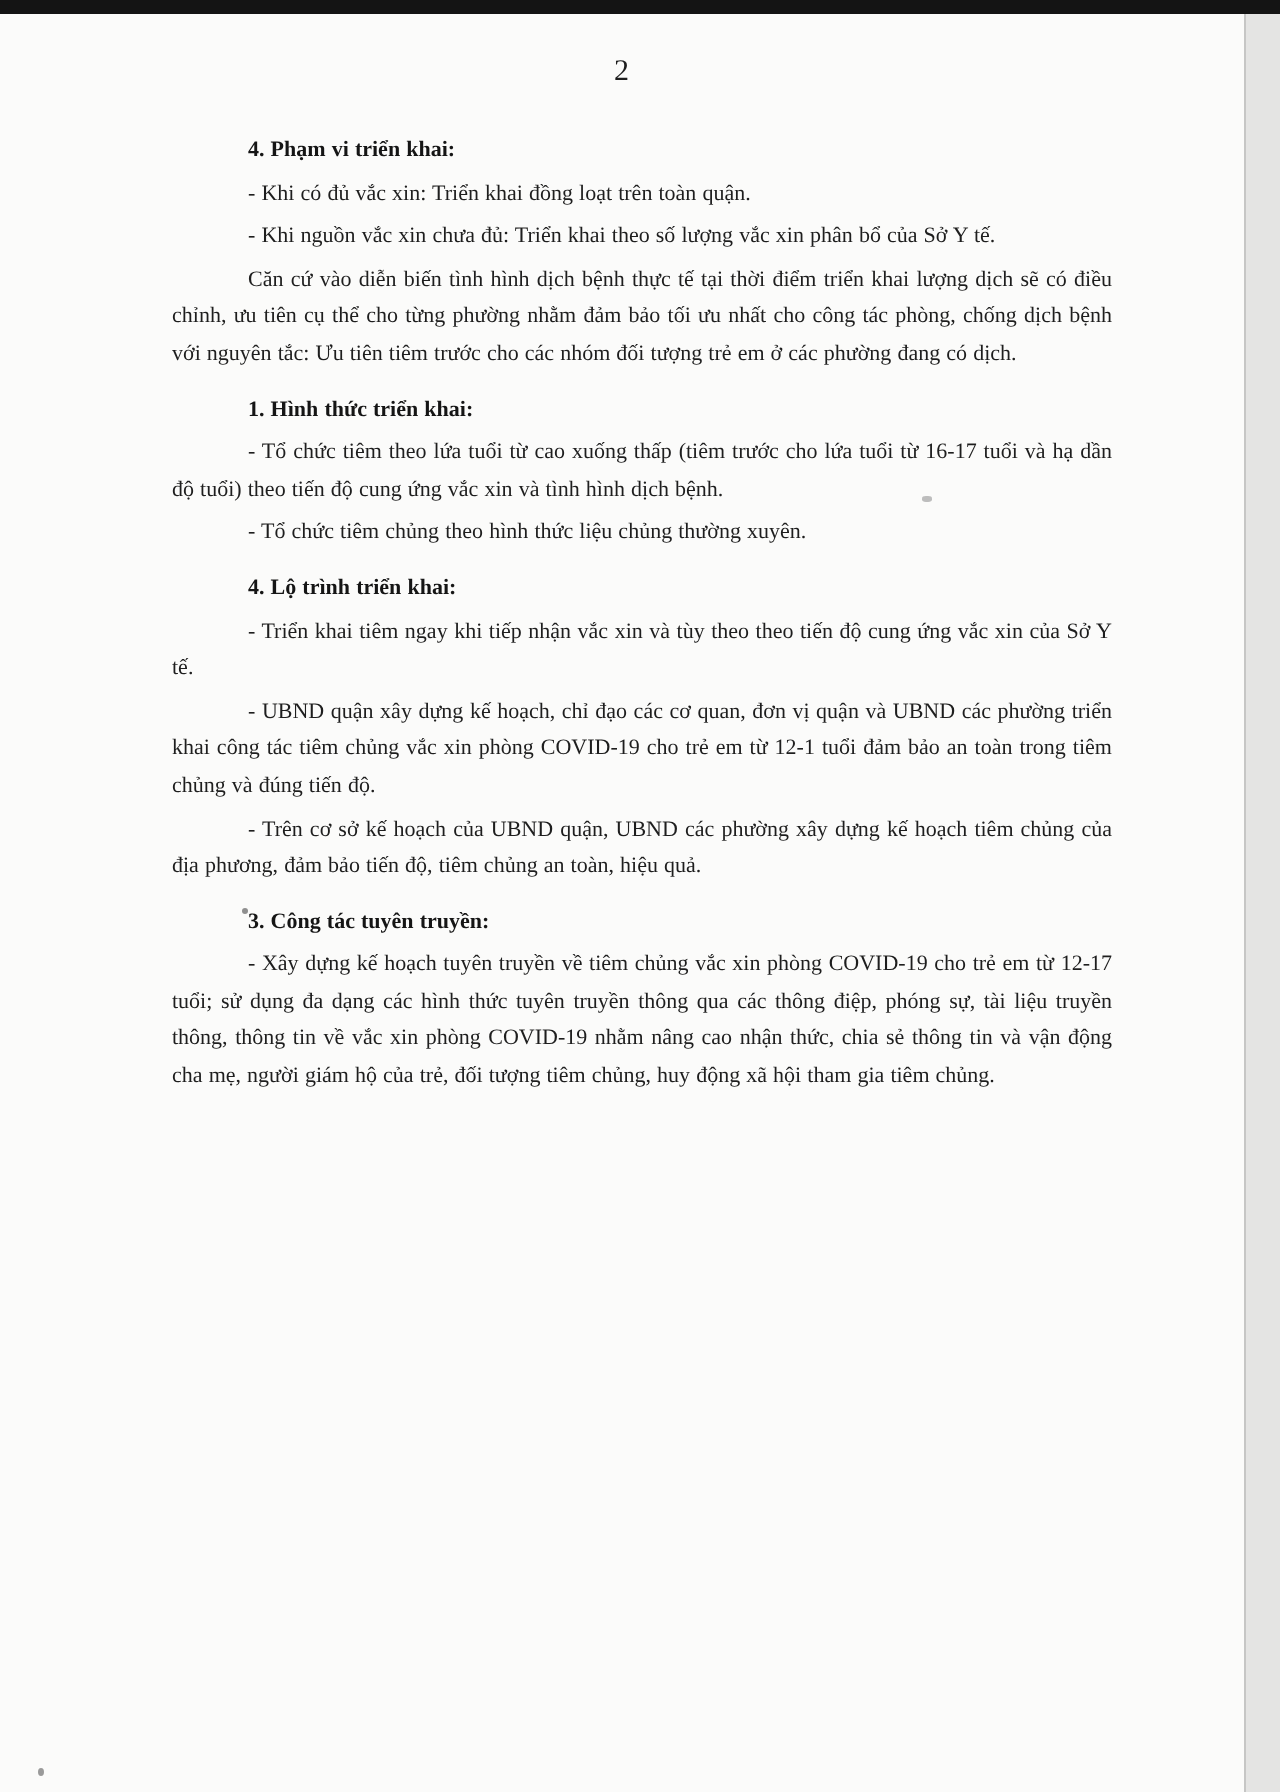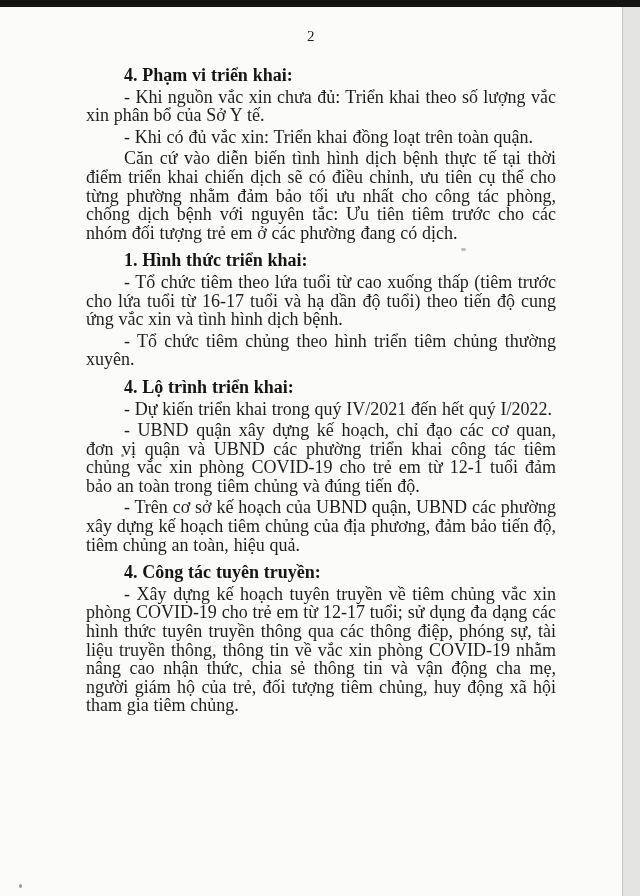--- a/index.html
+++ b/index.html
@@ -40,21 +40,21 @@
     z-index: 2;
   }
   .content {
     position: absolute;
     left: 86px;
     top: 57px;
     width: 470px;
     z-index: 2;
   }
   .blk {
-    font-size: 18px;
+    font-size: 11px;
     line-height: 18.6px;
     text-align: justify;
     text-indent: 38px;
     margin: 3px 0;
     word-spacing: 0.3px;
   }
   .h {
     font-weight: bold;
     text-align: left;
     margin: 9px 0 3px 0;
@@ -72,30 +72,30 @@
 </head>
 <body>
 
 <div class="top-scan-bar"></div>
 <div class="scan-edge-strip"></div>
 
 <div class="page-number">2</div>
 
 <div class="content">
   <div class="blk h">4. Phạm vi triển khai:</div>
+  <div class="blk p">- Khi có đủ vắc xin: Triển khai đồng loạt trên toàn quận.</div>
   <div class="blk p">- Khi nguồn vắc xin chưa đủ: Triển khai theo số lượng vắc xin phân bổ của Sở Y tế.</div>
-  <div class="blk p">- Khi có đủ vắc xin: Triển khai đồng loạt trên toàn quận.</div>
-  <div class="blk p">Căn cứ vào diễn biến tình hình dịch bệnh thực tế tại thời điểm triển khai chiến dịch sẽ có điều chỉnh, ưu tiên cụ thể cho từng phường nhằm đảm bảo tối ưu nhất cho công tác phòng, chống dịch bệnh với nguyên tắc: Ưu tiên tiêm trước cho các nhóm đối tượng trẻ em ở các phường đang có dịch.</div>
+  <div class="blk p">Căn cứ vào diễn biến tình hình dịch bệnh thực tế tại thời điểm triển khai lượng dịch sẽ có điều chỉnh, ưu tiên cụ thể cho từng phường nhằm đảm bảo tối ưu nhất cho công tác phòng, chống dịch bệnh với nguyên tắc: Ưu tiên tiêm trước cho các nhóm đối tượng trẻ em ở các phường đang có dịch.</div>
   <div class="blk h">1. Hình thức triển khai:</div>
   <div class="blk p">- Tổ chức tiêm theo lứa tuổi từ cao xuống thấp (tiêm trước cho lứa tuổi từ 16-17 tuổi và hạ dần độ tuổi) theo tiến độ cung ứng vắc xin và tình hình dịch bệnh.</div>
-  <div class="blk p">- Tổ chức tiêm chủng theo hình triển tiêm chủng thường xuyên.</div>
+  <div class="blk p">- Tổ chức tiêm chủng theo hình thức liệu chủng thường xuyên.</div>
   <div class="blk h">4. Lộ trình triển khai:</div>
-  <div class="blk p">- Dự kiến triển khai trong quý IV/2021 đến hết quý I/2022.</div>
+  <div class="blk p">- Triển khai tiêm ngay khi tiếp nhận vắc xin và tùy theo theo tiến độ cung ứng vắc xin của Sở Y tế.</div>
   <div class="blk p">- UBND quận xây dựng kế hoạch, chỉ đạo các cơ quan, đơn vị quận và UBND các phường triển khai công tác tiêm chủng vắc xin phòng COVID-19 cho trẻ em từ 12-1 tuổi đảm bảo an toàn trong tiêm chủng và đúng tiến độ.</div>
   <div class="blk p">- Trên cơ sở kế hoạch của UBND quận, UBND các phường xây dựng kế hoạch tiêm chủng của địa phương, đảm bảo tiến độ, tiêm chủng an toàn, hiệu quả.</div>
-  <div class="blk h">4. Công tác tuyên truyền:</div>
+  <div class="blk h">3. Công tác tuyên truyền:</div>
   <div class="blk p">- Xây dựng kế hoạch tuyên truyền về tiêm chủng vắc xin phòng COVID-19 cho trẻ em từ 12-17 tuổi; sử dụng đa dạng các hình thức tuyên truyền thông qua các thông điệp, phóng sự, tài liệu truyền thông, thông tin về vắc xin phòng COVID-19 nhằm nâng cao nhận thức, chia sẻ thông tin và vận động cha mẹ, người giám hộ của trẻ, đối tượng tiêm chủng, huy động xã hội tham gia tiêm chủng.</div>
 
 </div>
 
 <div class="speck" id="speck-1"></div>
 <div class="speck" id="speck-2"></div>
 <div class="speck" id="speck-3"></div>
 
 </body></html>

